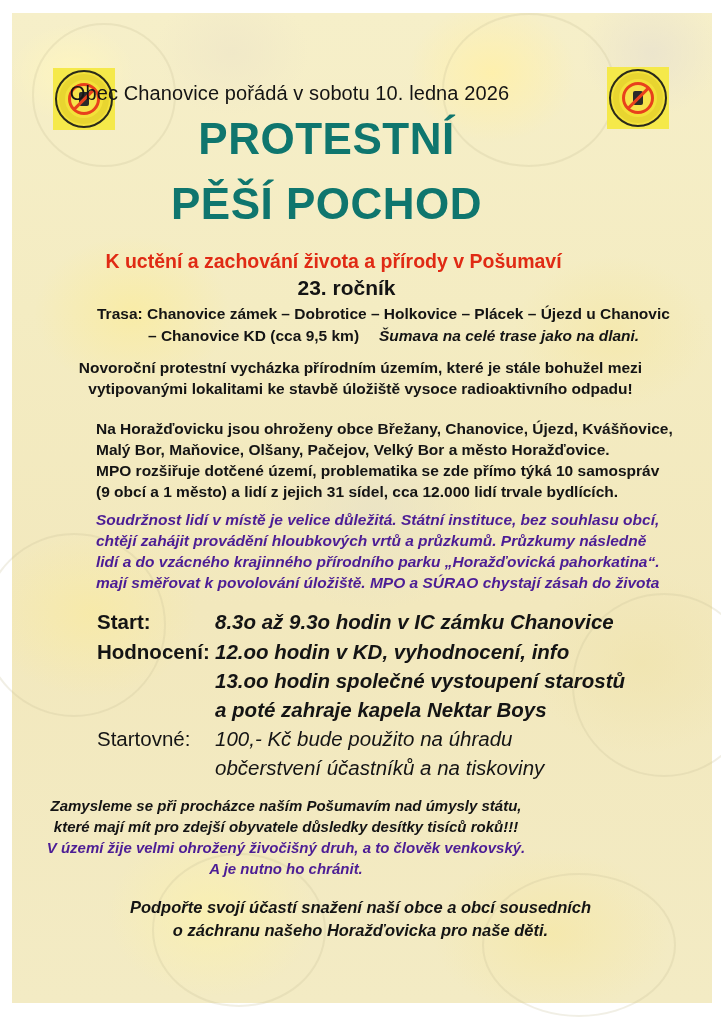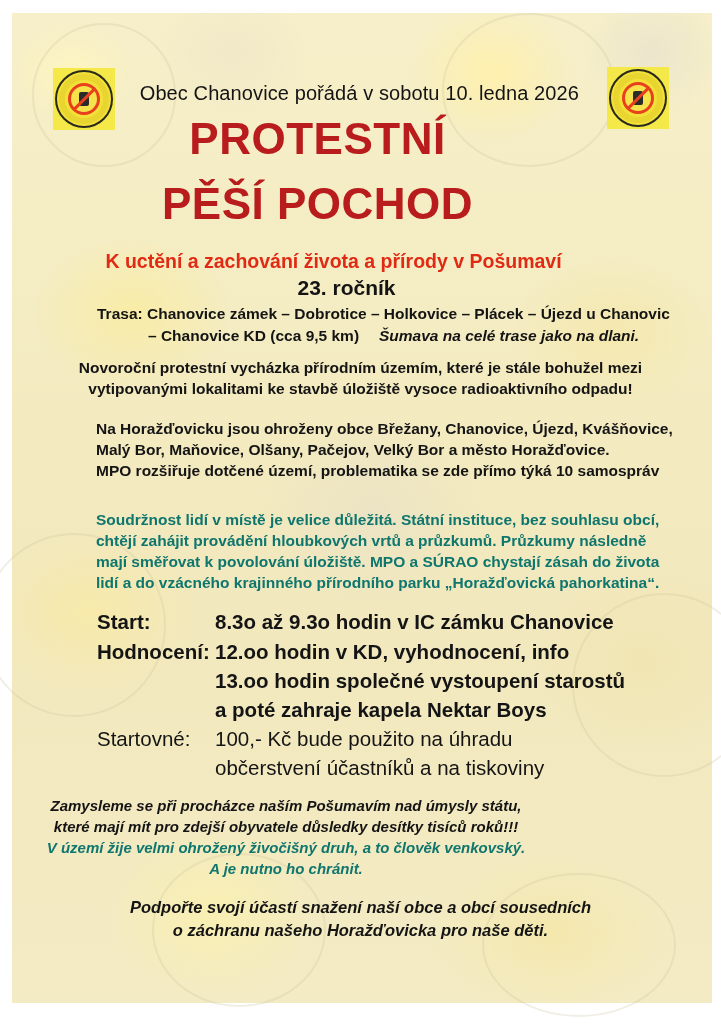--- a/index.html
+++ b/index.html
@@ -42,45 +42,45 @@
       width: 26px; height: 26px; border-radius: 50%; border: 3px solid #e8401c; position: relative;
       display: flex; align-items: center; justify-content: center; background: #f6e24a;
     }
     .logo .ban::after {
       content: ""; position: absolute; width: 3px; height: 30px; background: #e8401c; transform: rotate(45deg);
     }
     .logo .barrel {
       width: 10px; height: 14px; background: #2b2b2b; border-radius: 2px;
     }
     .header-line {
-      position: absolute; left: 0; width: 579px; top: 82px; text-align: right;
+      position: absolute; left: 0; width: 579px; top: 82px; text-align: center;
       font-size: 20px; font-weight: normal; letter-spacing: 0.1px;
     }
     .title {
-      position: absolute; left: 0; width: 635px; text-align: center; color: #b91c1c;
-      font-weight: bold; font-size: 44px; letter-spacing: 0.5px;
+      position: absolute; left: 0; width: 635px; text-align: center; color: #0f766e;
+      font-weight: bold; font-size: 44px; letter-spacing: 0.5px; padding-left: 9px;
     }
     .subtitle {
       position: absolute; left: 0; width: 667px; top: 250px; text-align: center; color: #e02a14;
       font-weight: bold; font-size: 19.5px;
     }
     .edition {
       position: absolute; left: 0; width: 693px; top: 276px; text-align: center;
       font-weight: bold; font-size: 21px;
     }
     .route1 { position: absolute; left: 97px; top: 305px; font-weight: bold; font-size: 15.5px; }
     .route2 { position: absolute; left: 148px; top: 327px; font-weight: bold; font-size: 15.5px; }
     .route-note { position: absolute; left: 379px; top: 327px; font-weight: bold; font-style: italic; font-size: 15.5px; }
     .para {
       position: absolute; font-weight: bold; font-size: 15.5px; line-height: 21px;
     }
     .para.center { text-align: center; }
-    .red { color: #0f766e; }
+    .red { color: #4c1d95; font-style: italic; }
     .sched-label { position: absolute; left: 97px; font-weight: bold; font-size: 20.5px; }
-    .sched-val { position: absolute; left: 215px; font-weight: bold; font-size: 20.5px; }
+    .sched-val { position: absolute; left: 215px; font-weight: bold; font-size: 20.5px; font-style: italic; }
     .sched-label.light, .sched-val.light { font-weight: normal; }
     .italic-block {
       position: absolute; left: 0; width: 572px; text-align: center;
       font-style: italic; font-weight: bold; font-size: 15px; line-height: 21px;
     }
     .support {
       position: absolute; left: 0; width: 721px; text-align: center;
       font-style: italic; font-weight: bold; font-size: 16.5px; line-height: 23px;
     }
   </style>
@@ -127,27 +127,28 @@
 
 <div class="para center" style="left:0;width:721px;top:357px;">
   <div>Novoroční protestní vycházka přírodním územím, které je stále bohužel mezi</div>
   <div>vytipovanými lokalitami ke stavbě úložiště vysoce radioaktivního odpadu!</div>
 </div>
 
 <div class="para" style="left:96px;top:418px;">
   <div>Na Horažďovicku jsou ohroženy obce Břežany, Chanovice, Újezd, Kvášňovice,</div>
   <div>Malý Bor, Maňovice, Olšany, Pačejov, Velký Bor a město Horažďovice.</div>
   <div>MPO rozšiřuje dotčené území, problematika se zde přímo týká 10 samospráv</div>
+  <div>(9 obcí a 1 město) a lidí z jejich 31 sídel, cca 12.000 lidí trvale bydlících.</div>
 </div>
 
 <div class="para red" style="left:96px;top:509px;">
   <div>Soudržnost lidí v místě je velice důležitá. Státní instituce, bez souhlasu obcí,</div>
   <div>chtějí zahájit provádění hloubkových vrtů a průzkumů. Průzkumy následně</div>
+  <div>lidí a do vzácného krajinného přírodního parku „Horažďovická pahorkatina“.</div>
   <div>mají směřovat k povolování úložiště. MPO a SÚRAO chystají zásah do života</div>
-  <div>lidí a do vzácného krajinného přírodního parku „Horažďovická pahorkatina“.</div>
 </div>
 
 <div class="sched-label" style="top:610px;">Start:</div>
 <div class="sched-val" style="top:610px;">8.3o až 9.3o hodin v IC zámku Chanovice</div>
 
 <div class="sched-label" style="top:640px;">Hodnocení:</div>
 <div class="sched-val" style="top:640px;">12.oo hodin v KD, vyhodnocení, info</div>
 <div class="sched-val" style="top:669px;">13.oo hodin společné vystoupení starostů</div>
 <div class="sched-val" style="top:698px;">a poté zahraje kapela Nektar Boys</div>
 

